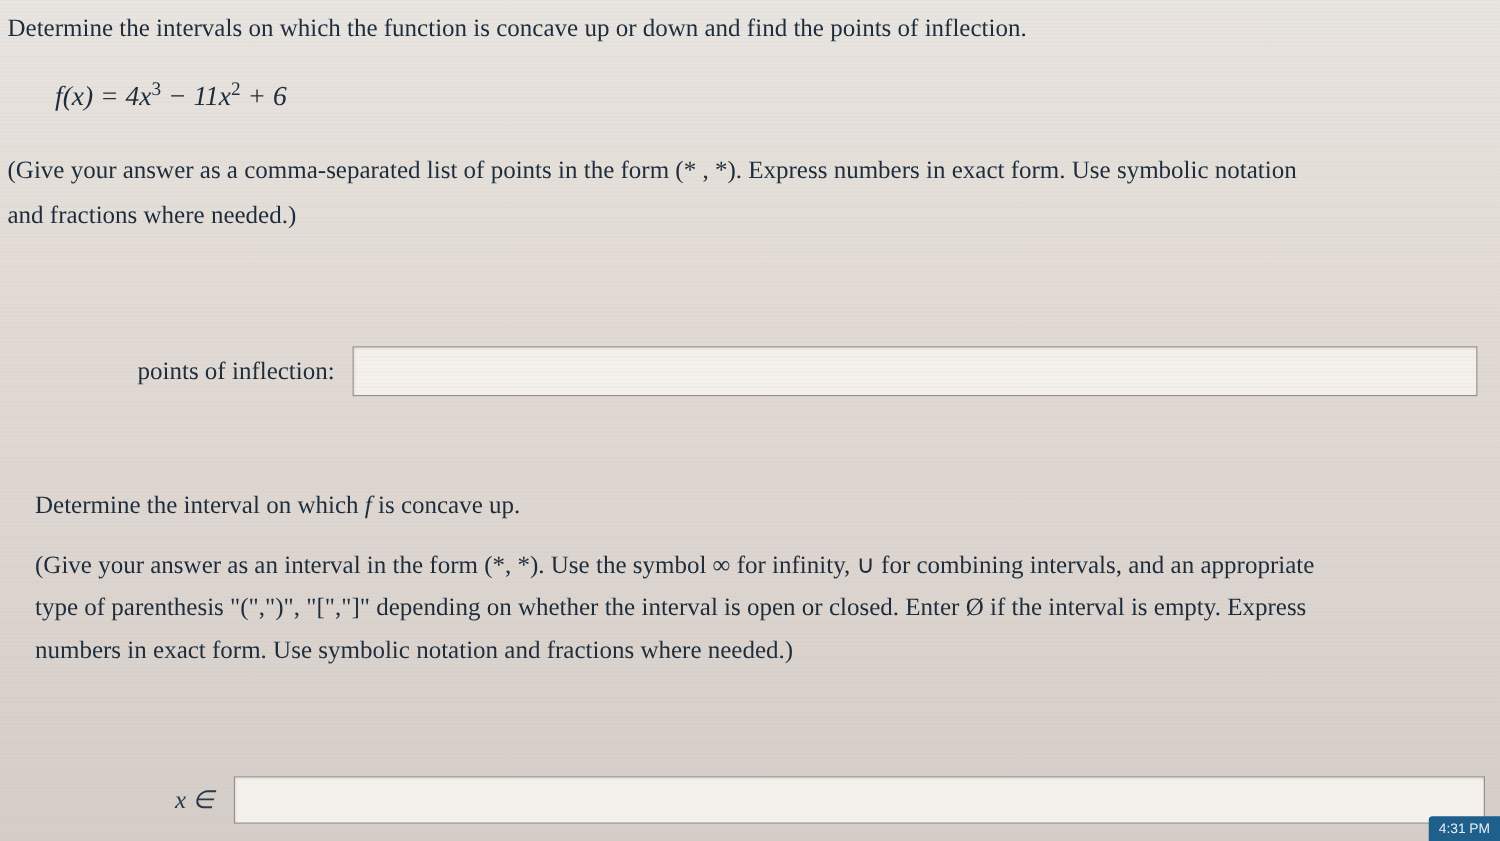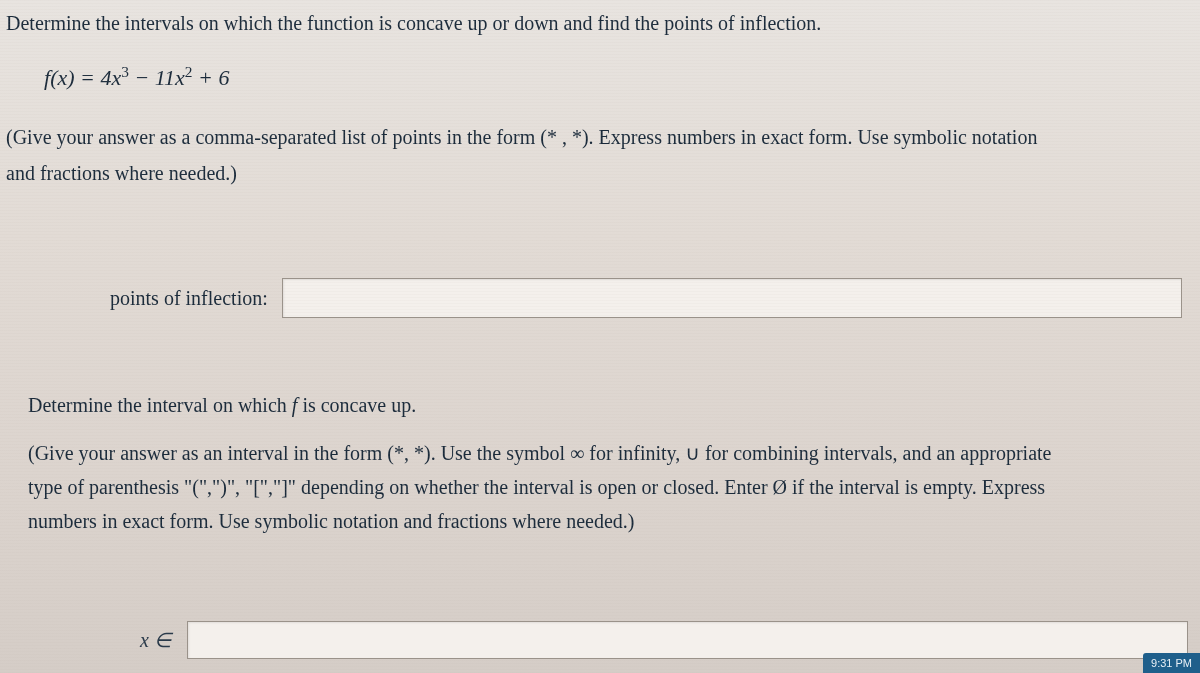--- a/index.html
+++ b/index.html
@@ -122,13 +122,13 @@
 
 <div class="instructions-2">(Give your answer as an interval in the form (*, *). Use the symbol ∞ for infinity, ∪ for combining intervals, and an appropriate</div>
 <div class="instructions-2b">type of parenthesis "(",")", "[","]" depending on whether the interval is open or closed. Enter Ø if the interval is empty. Express</div>
 <div class="instructions-2c">numbers in exact form. Use symbolic notation and fractions where needed.)</div>
 
 <div class="answer-row-2">
   <span class="xin-label">x ∈</span>
   <input class="answer-input-2" type="text" value="" style="">
 </div>
 
-<div class="clock-badge">9:31 PM</div>
+<div class="clock-badge">4:31 PM</div>
 
 </body></html>

